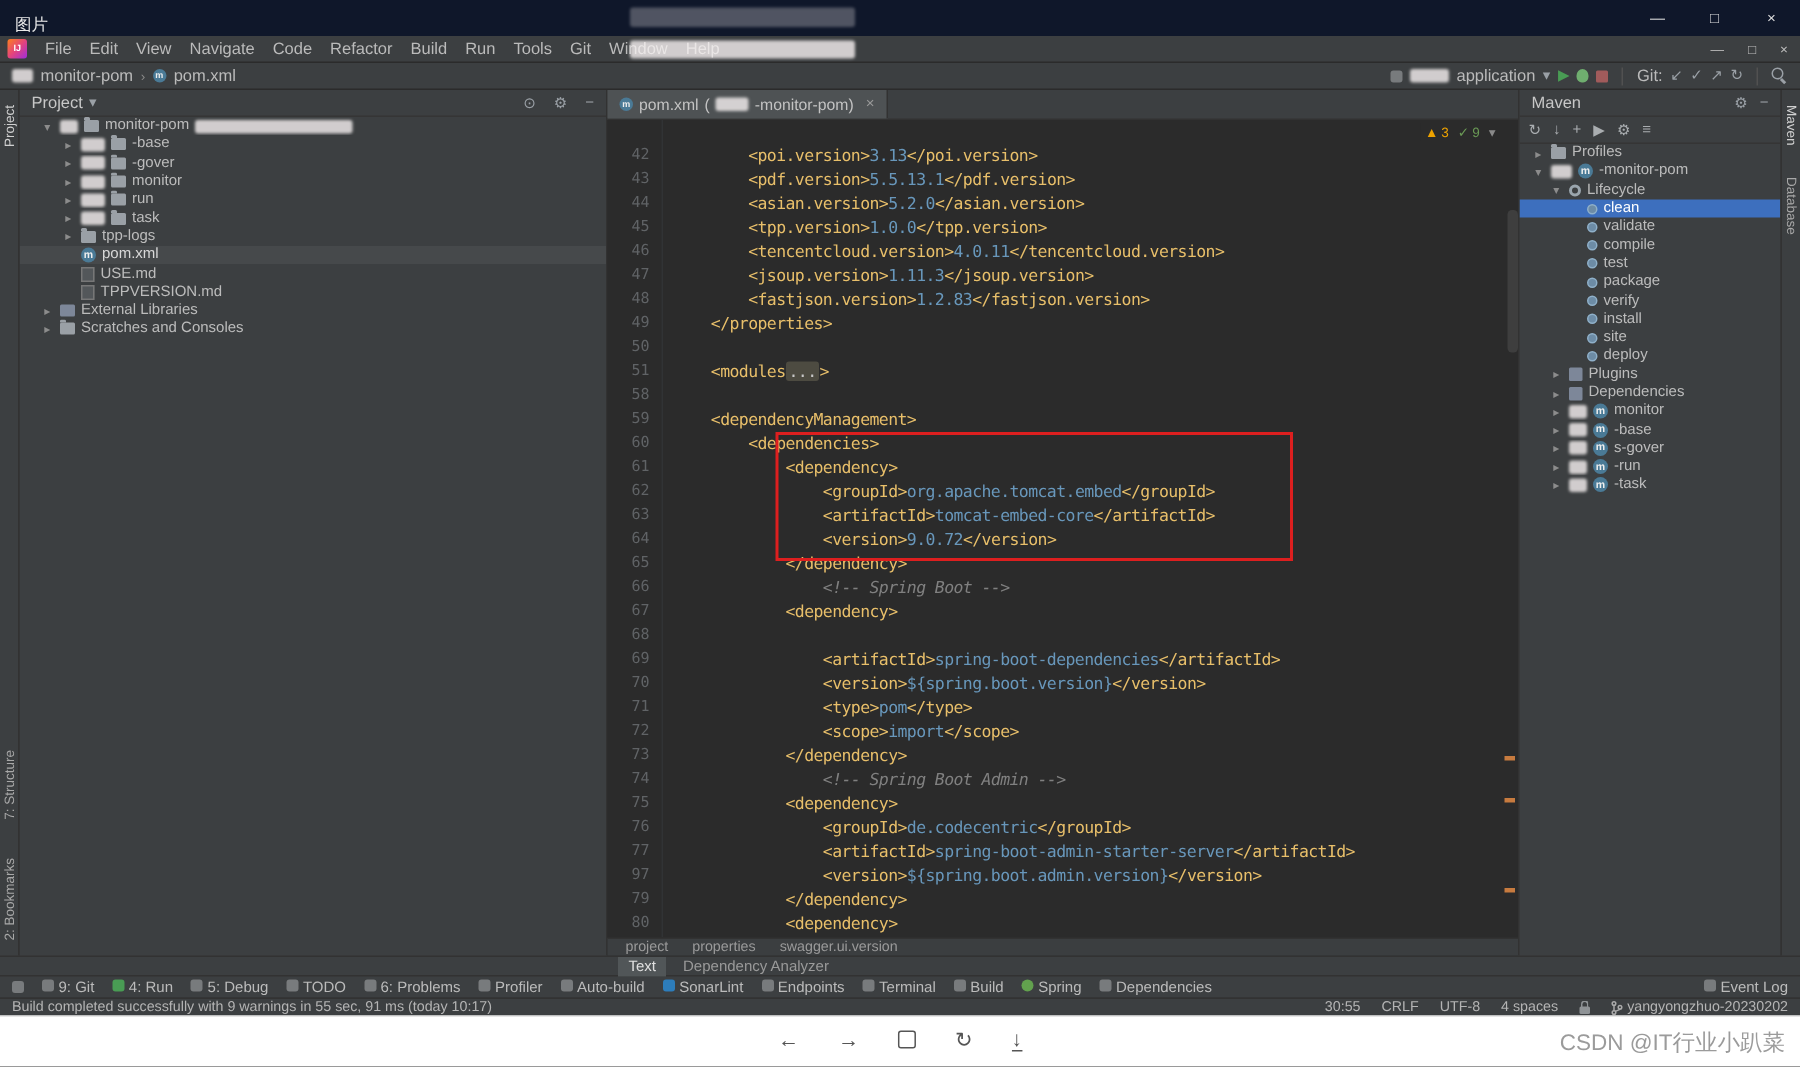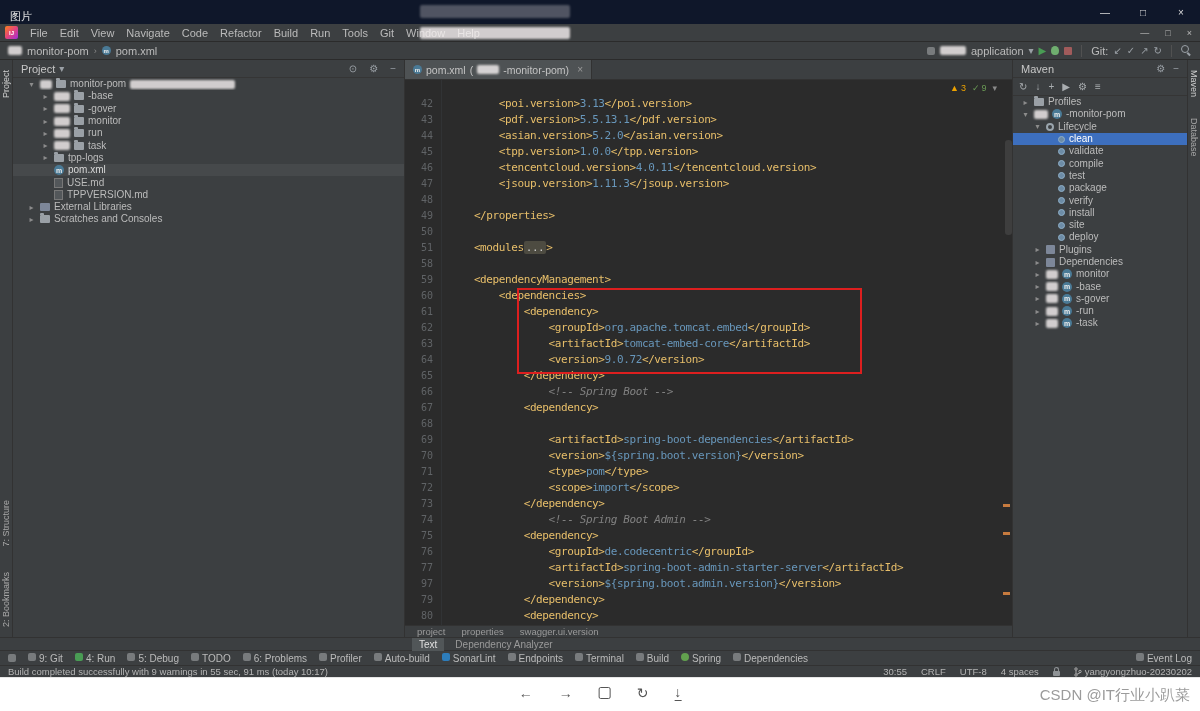--- a/index.html
+++ b/index.html
@@ -313,21 +313,21 @@
 
       <div class="code-area">
         <div class="gutter-sep"></div>
         <div id="code-lines">
             <div class="code-line"><span class="lnum">42</span><span class="lcode"><span class="sg-t">        &lt;poi.version&gt;</span><span class="sg-v">3.13</span><span class="sg-t">&lt;/poi.version&gt;</span></span></div>
             <div class="code-line"><span class="lnum">43</span><span class="lcode"><span class="sg-t">        &lt;pdf.version&gt;</span><span class="sg-v">5.5.13.1</span><span class="sg-t">&lt;/pdf.version&gt;</span></span></div>
             <div class="code-line"><span class="lnum">44</span><span class="lcode"><span class="sg-t">        &lt;asian.version&gt;</span><span class="sg-v">5.2.0</span><span class="sg-t">&lt;/asian.version&gt;</span></span></div>
             <div class="code-line"><span class="lnum">45</span><span class="lcode"><span class="sg-t">        &lt;tpp.version&gt;</span><span class="sg-v">1.0.0</span><span class="sg-t">&lt;/tpp.version&gt;</span></span></div>
             <div class="code-line"><span class="lnum">46</span><span class="lcode"><span class="sg-t">        &lt;tencentcloud.version&gt;</span><span class="sg-v">4.0.11</span><span class="sg-t">&lt;/tencentcloud.version&gt;</span></span></div>
             <div class="code-line"><span class="lnum">47</span><span class="lcode"><span class="sg-t">        &lt;jsoup.version&gt;</span><span class="sg-v">1.11.3</span><span class="sg-t">&lt;/jsoup.version&gt;</span></span></div>
-            <div class="code-line"><span class="lnum">48</span></div>
+            <div class="code-line"><span class="lnum">48</span><span class="lcode"><span class="sg-t">        &lt;fastjson.version&gt;</span><span class="sg-v">1.2.83</span><span class="sg-t">&lt;/fastjson.version&gt;</span></span></div>
             <div class="code-line"><span class="lnum">49</span><span class="lcode"><span class="sg-t">    &lt;/properties&gt;</span></span></div>
             <div class="code-line"><span class="lnum">50</span><span class="lcode"></span></div>
             <div class="code-line"><span class="lnum">51</span><span class="lcode"><span class="sg-t">    &lt;modules</span><span class="sg-f">...</span><span class="sg-t">&gt;</span></span></div>
             <div class="code-line"><span class="lnum">58</span><span class="lcode"></span></div>
             <div class="code-line"><span class="lnum">59</span><span class="lcode"><span class="sg-t">    &lt;dependencyManagement&gt;</span></span></div>
             <div class="code-line"><span class="lnum">60</span><span class="lcode"><span class="sg-t">        &lt;dependencies&gt;</span></span></div>
             <div class="code-line"><span class="lnum">61</span><span class="lcode"><span class="sg-t">            &lt;dependency&gt;</span></span></div>
             <div class="code-line"><span class="lnum">62</span><span class="lcode"><span class="sg-t">                &lt;groupId&gt;</span><span class="sg-v">org.apache.tomcat.embed</span><span class="sg-t">&lt;/groupId&gt;</span></span></div>
             <div class="code-line"><span class="lnum">63</span><span class="lcode"><span class="sg-t">                &lt;artifactId&gt;</span><span class="sg-v">tomcat-embed-core</span><span class="sg-t">&lt;/artifactId&gt;</span></span></div>
             <div class="code-line"><span class="lnum">64</span><span class="lcode"><span class="sg-t">                &lt;version&gt;</span><span class="sg-v">9.0.72</span><span class="sg-t">&lt;/version&gt;</span></span></div>

